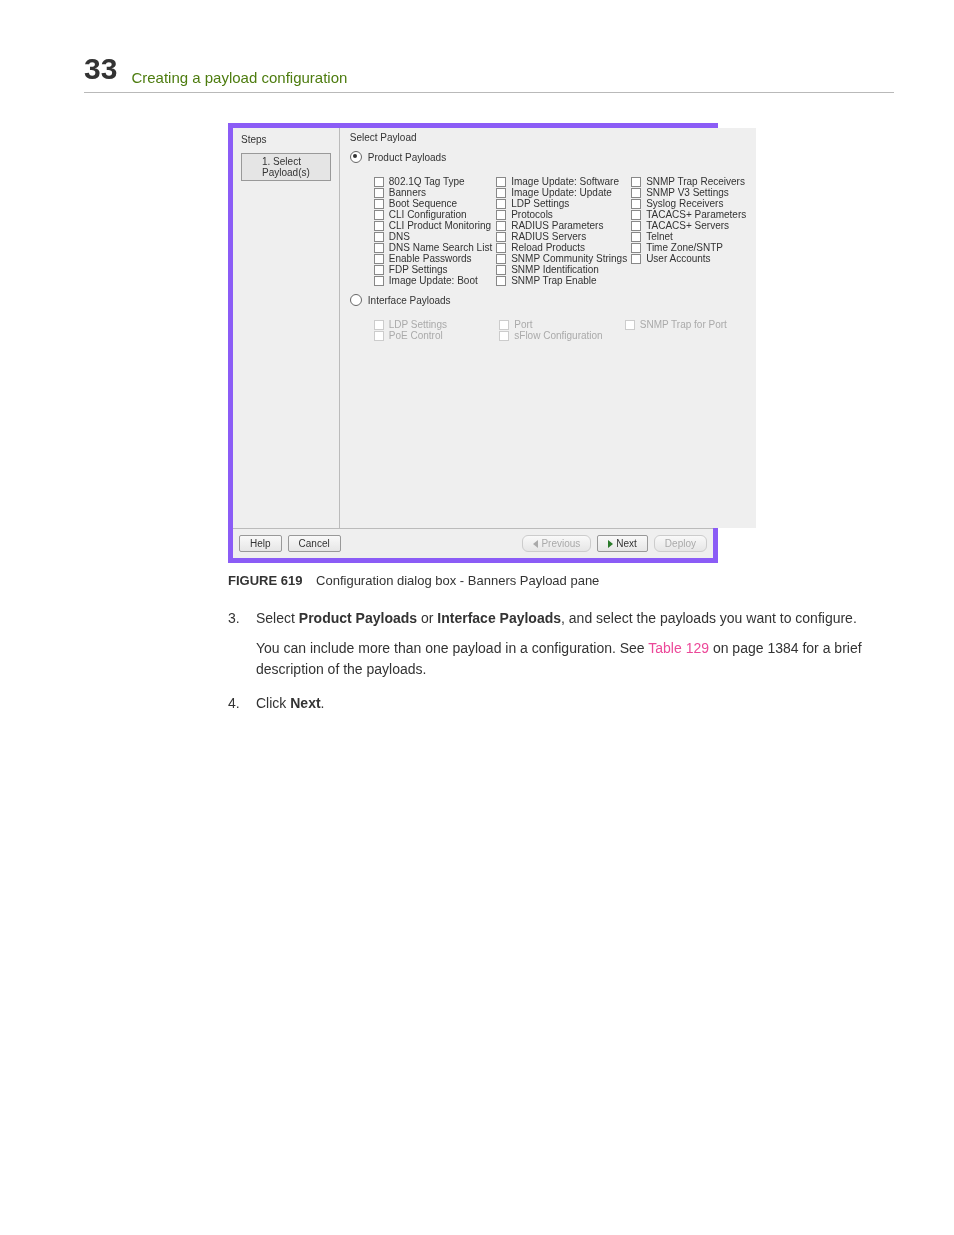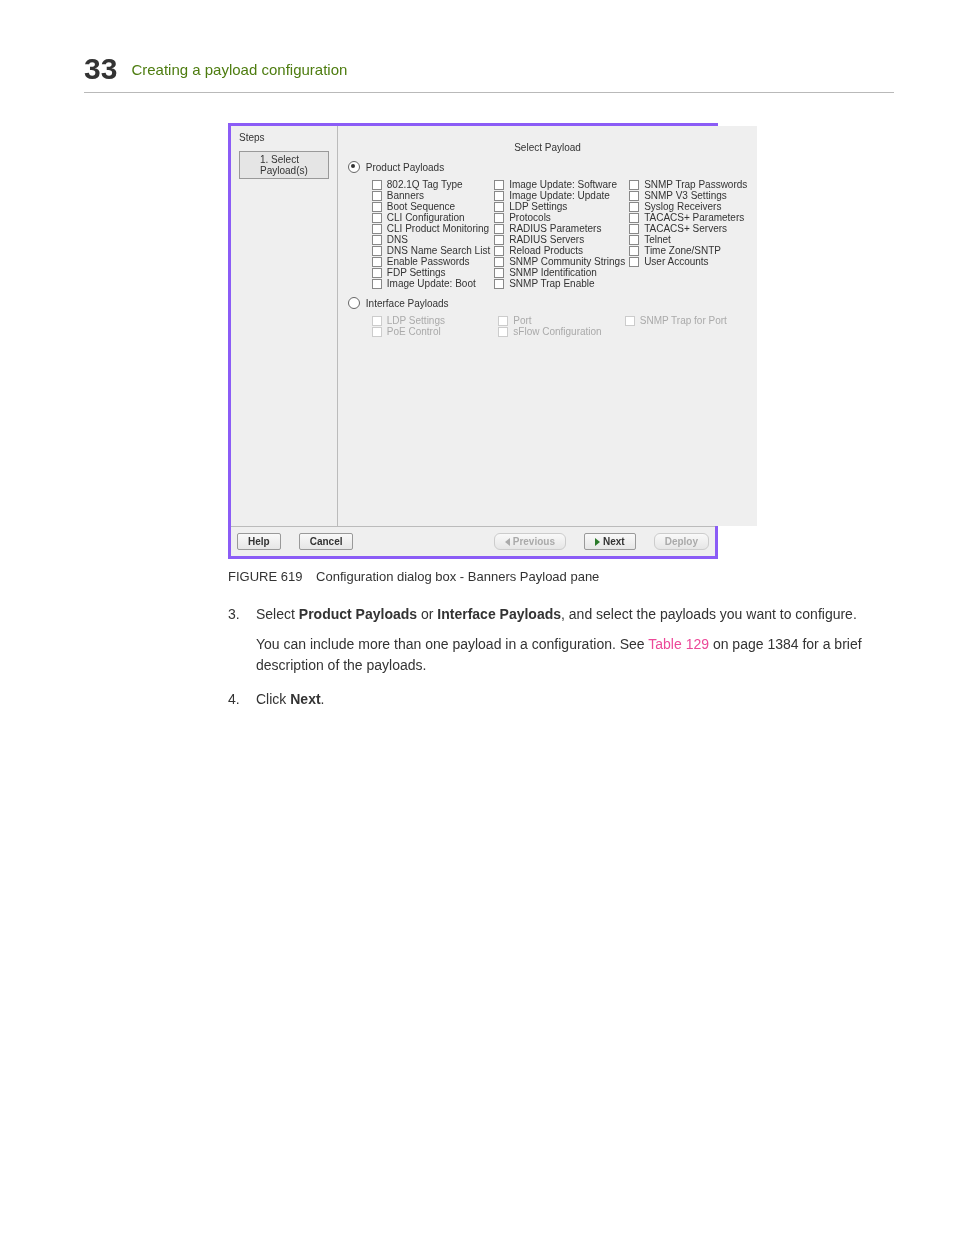--- a/index.html
+++ b/index.html
@@ -11,41 +11,41 @@
   }
   .page {
     width: 954px;
     height: 1235px;
     box-sizing: border-box;
     padding: 52px 60px 40px 84px;
     position: relative;
   }
   .header-line {
     display: flex;
-    align-items: center;
+    align-items: flex-end;
     gap: 14px;
     border-bottom: 1px solid #b9b9b9;
     padding-bottom: 6px;
     margin-bottom: 30px;
   }
   .chapnum {
     font-size: 30px;
     font-weight: 600;
     color: #333;
   }
   .chaptitle {
     font-size: 15px;
     color: #4d7c0f;
   }
 
   
   .dialog {
     margin-left: 144px;
     width: 490px;
-    border: 3px solid #8b5cf6;
+    border: 5px solid #8b5cf6;
     font-size: 10px;
     color: #333;
     background: #86efac;
     position: relative;
     box-sizing: border-box;
   }
   .dialog-body {
     display: flex;
     min-height: 400px;
   }
@@ -61,23 +61,22 @@
   }
   .step-item {
     border: 1px solid #999;
     background: #e5e5e5;
     padding: 2px 20px;
     font-size: 10px;
     margin-top: 2px;
   }
   .payload-col {
     flex: 1;
-    padding: 16px 10px;
+    padding: 4px 10px;
     background: #efefef;
-    text-align: center;
   }
   .radio-row {
     display: flex;
     align-items: center;
     gap: 6px;
     margin: 4px 0 4px 0;
     font-size: 10px;
   }
   .radio {
     width: 10px; height: 10px;
@@ -94,21 +93,21 @@
     background: #333;
     border-radius: 50%;
     top: 2px; left: 2px;
   }
   .payload-grid {
     display: grid;
     grid-template-columns: 1fr 1fr 1fr;
     column-gap: 4px;
     row-gap: 4px;
     margin-left: 24px;
-    margin-top: 6px;
+    margin-top: 13px;
   }
   .cb-row {
     display: flex;
     align-items: center;
     gap: 5px;
     font-size: 10px;
     white-space: nowrap;
   }
   .cb {
     width: 10px; height: 10px;
@@ -140,37 +139,37 @@
     border-radius: 2px;
     display: inline-flex;
     align-items: center;
     gap: 3px;
   }
   .btn.disabled {
     color: #aaa;
     border-color: #ccc;
     border-radius: 6px;
   }
-  .btn-group { display: flex; gap: 18px; font-weight: bold; }
+  .btn-group { display: flex; gap: 6px; }
   .tri {
     width: 0; height: 0;
     border-top: 4px solid transparent;
     border-bottom: 4px solid transparent;
   }
   .tri.left { border-right: 5px solid currentColor; }
   .tri.right { border-left: 5px solid currentColor; }
 
   
   .caption {
     margin-left: 144px;
     margin-top: 10px;
     font-size: 13px;
     color: #333;
   }
-  .caption .fignum { font-weight: normal; margin-right: 10px; }
+  .caption .fignum { font-weight: bold; margin-right: 10px; }
   .body-block {
     margin-left: 144px;
     width: 700px;
     font-size: 14px;
     line-height: 1.45;
     color: #333;
     margin-top: 20px;
   }
   .list-item { display: flex; gap: 10px; margin-bottom: 10px; }
   .list-num { width: 18px; flex-shrink: 0; }
@@ -282,21 +281,21 @@
                 <span>SNMP Identification</span>
               </div>
             <div class="cb-row">
                 <span class="cb"></span>
                 <span>SNMP Trap Enable</span>
               </div>
           </div>
           <div>
             <div class="cb-row">
                 <span class="cb"></span>
-                <span>SNMP Trap Passwords</span>
+                <span>SNMP Trap Receivers</span>
               </div>
             <div class="cb-row">
                 <span class="cb"></span>
                 <span>SNMP V3 Settings</span>
               </div>
             <div class="cb-row">
                 <span class="cb"></span>
                 <span>Syslog Receivers</span>
               </div>
             <div class="cb-row">

